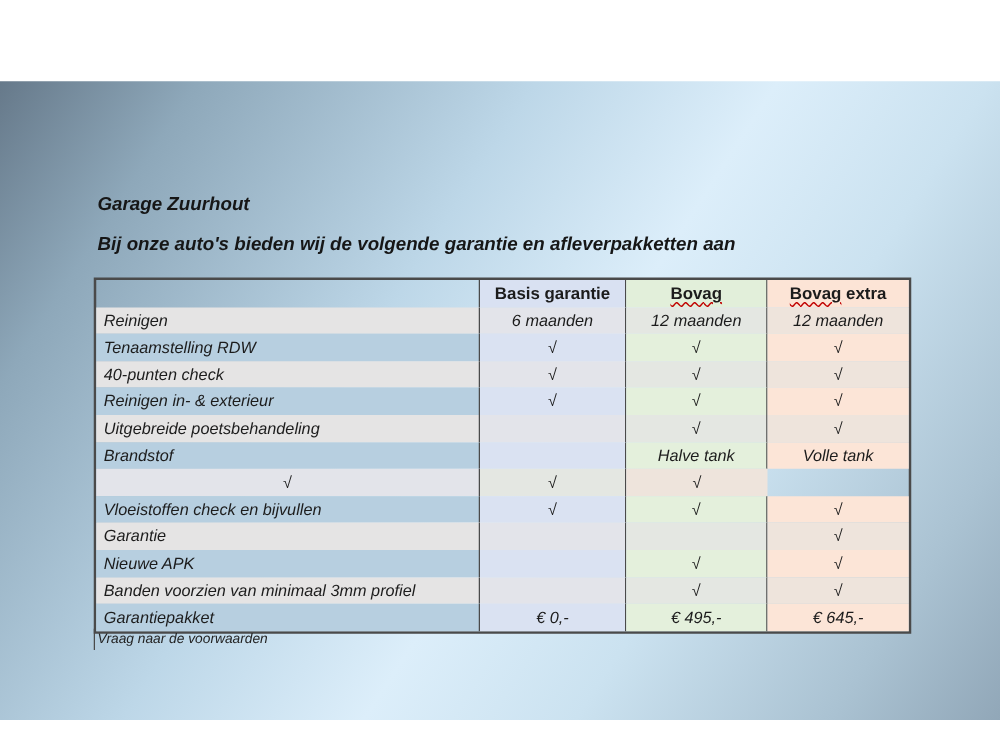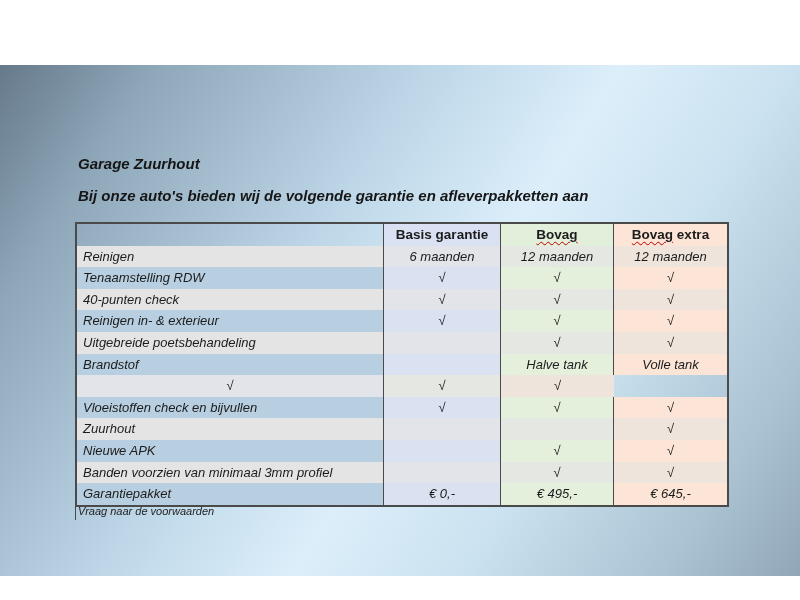--- a/index.html
+++ b/index.html
@@ -116,21 +116,21 @@
         <div class="tcell val" style="background: rgb(228, 231, 226);">√</div>
         <div class="tcell val" style="background: rgb(238, 228, 220);">√</div>
       </div>
       <div class="trow">
         <div class="tcell" style="background: rgb(183, 207, 224);">Vloeistoffen check en bijvullen</div>
         <div class="tcell val" style="background: rgb(218, 226, 242);">√</div>
         <div class="tcell val" style="background: rgb(228, 240, 220);">√</div>
         <div class="tcell val" style="background: rgb(252, 229, 215);">√</div>
       </div>
       <div class="trow">
-        <div class="tcell" style="background: rgb(229, 228, 228);">Zuurhout</div>
+        <div class="tcell" style="background: rgb(229, 228, 228);">Garantie</div>
         <div class="tcell val" style="background: rgb(227, 228, 234);"></div>
         <div class="tcell val" style="background: rgb(228, 231, 226);"></div>
         <div class="tcell val" style="background: rgb(238, 228, 220);">√</div>
       </div>
       <div class="trow">
         <div class="tcell" style="background: rgb(183, 207, 224);">Nieuwe APK</div>
         <div class="tcell val" style="background: rgb(218, 226, 242);"></div>
         <div class="tcell val" style="background: rgb(228, 240, 220);">√</div>
         <div class="tcell val" style="background: rgb(252, 229, 215);">√</div>
       </div>

